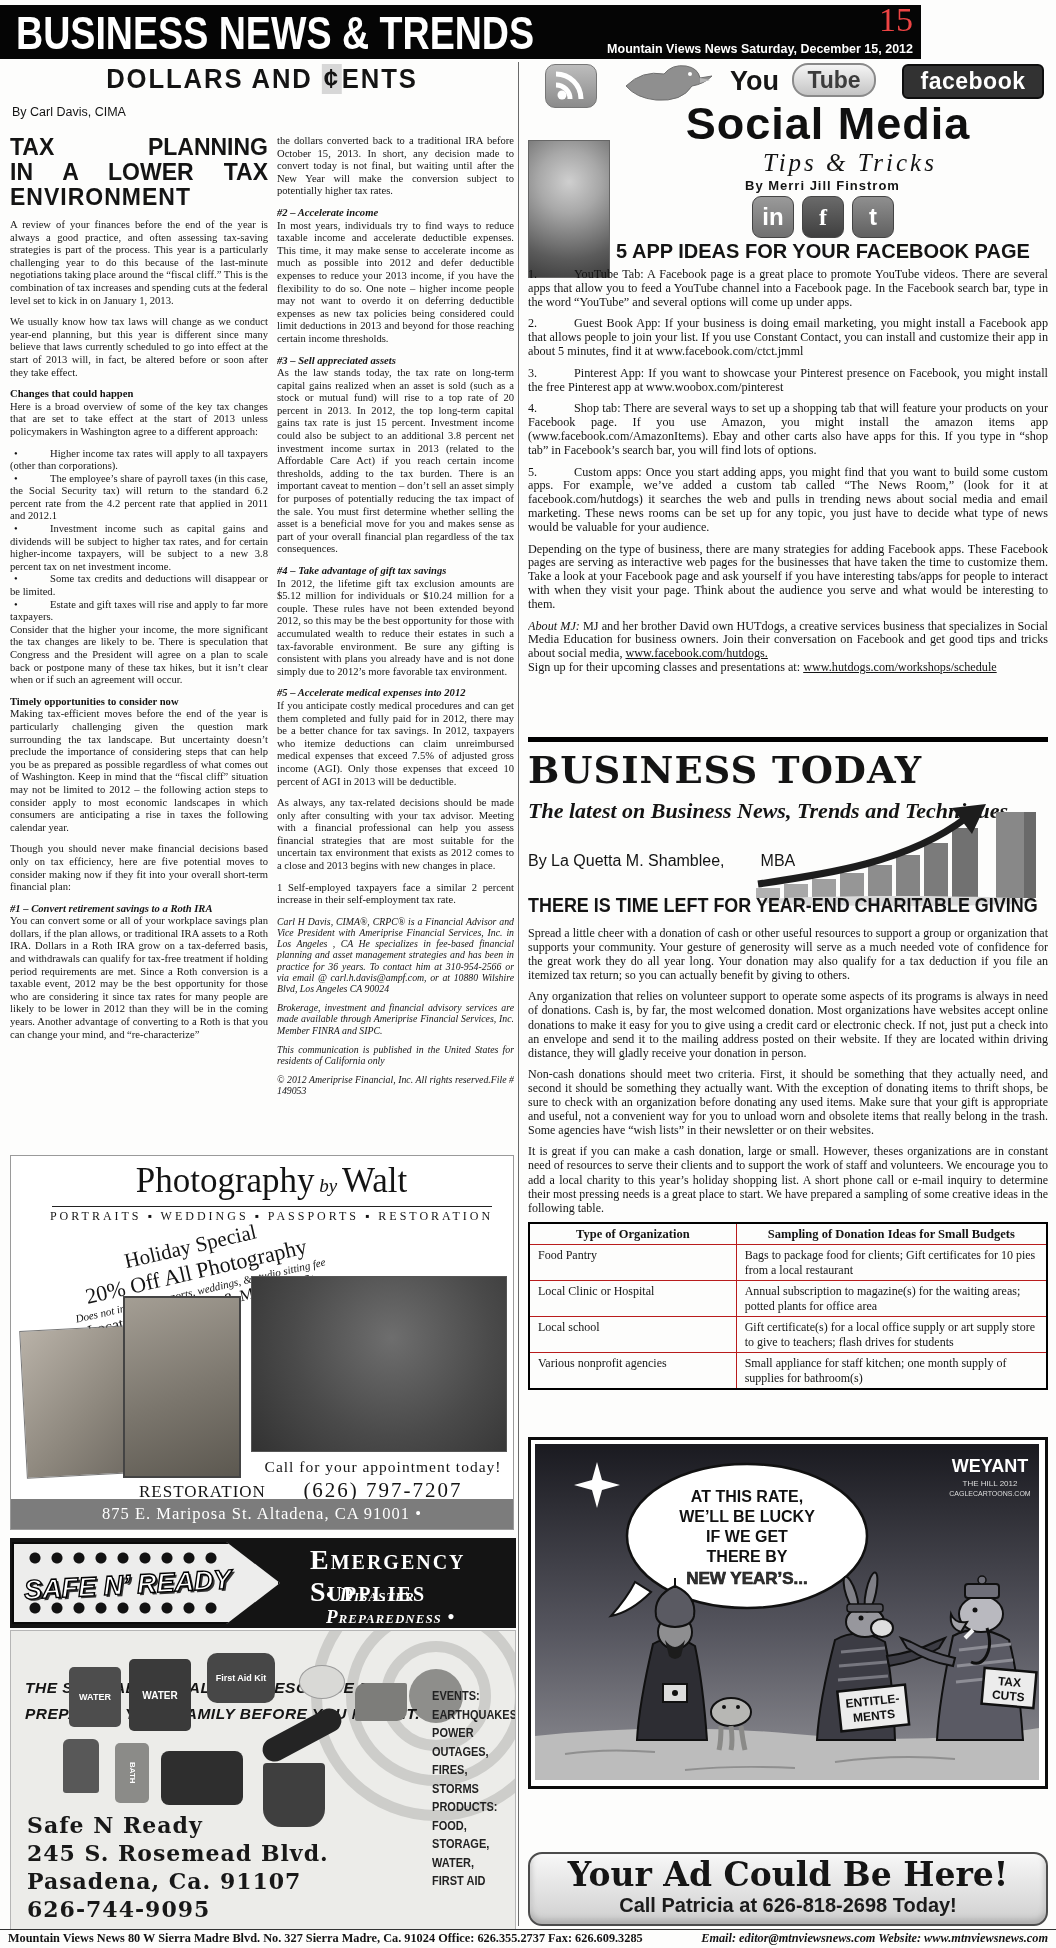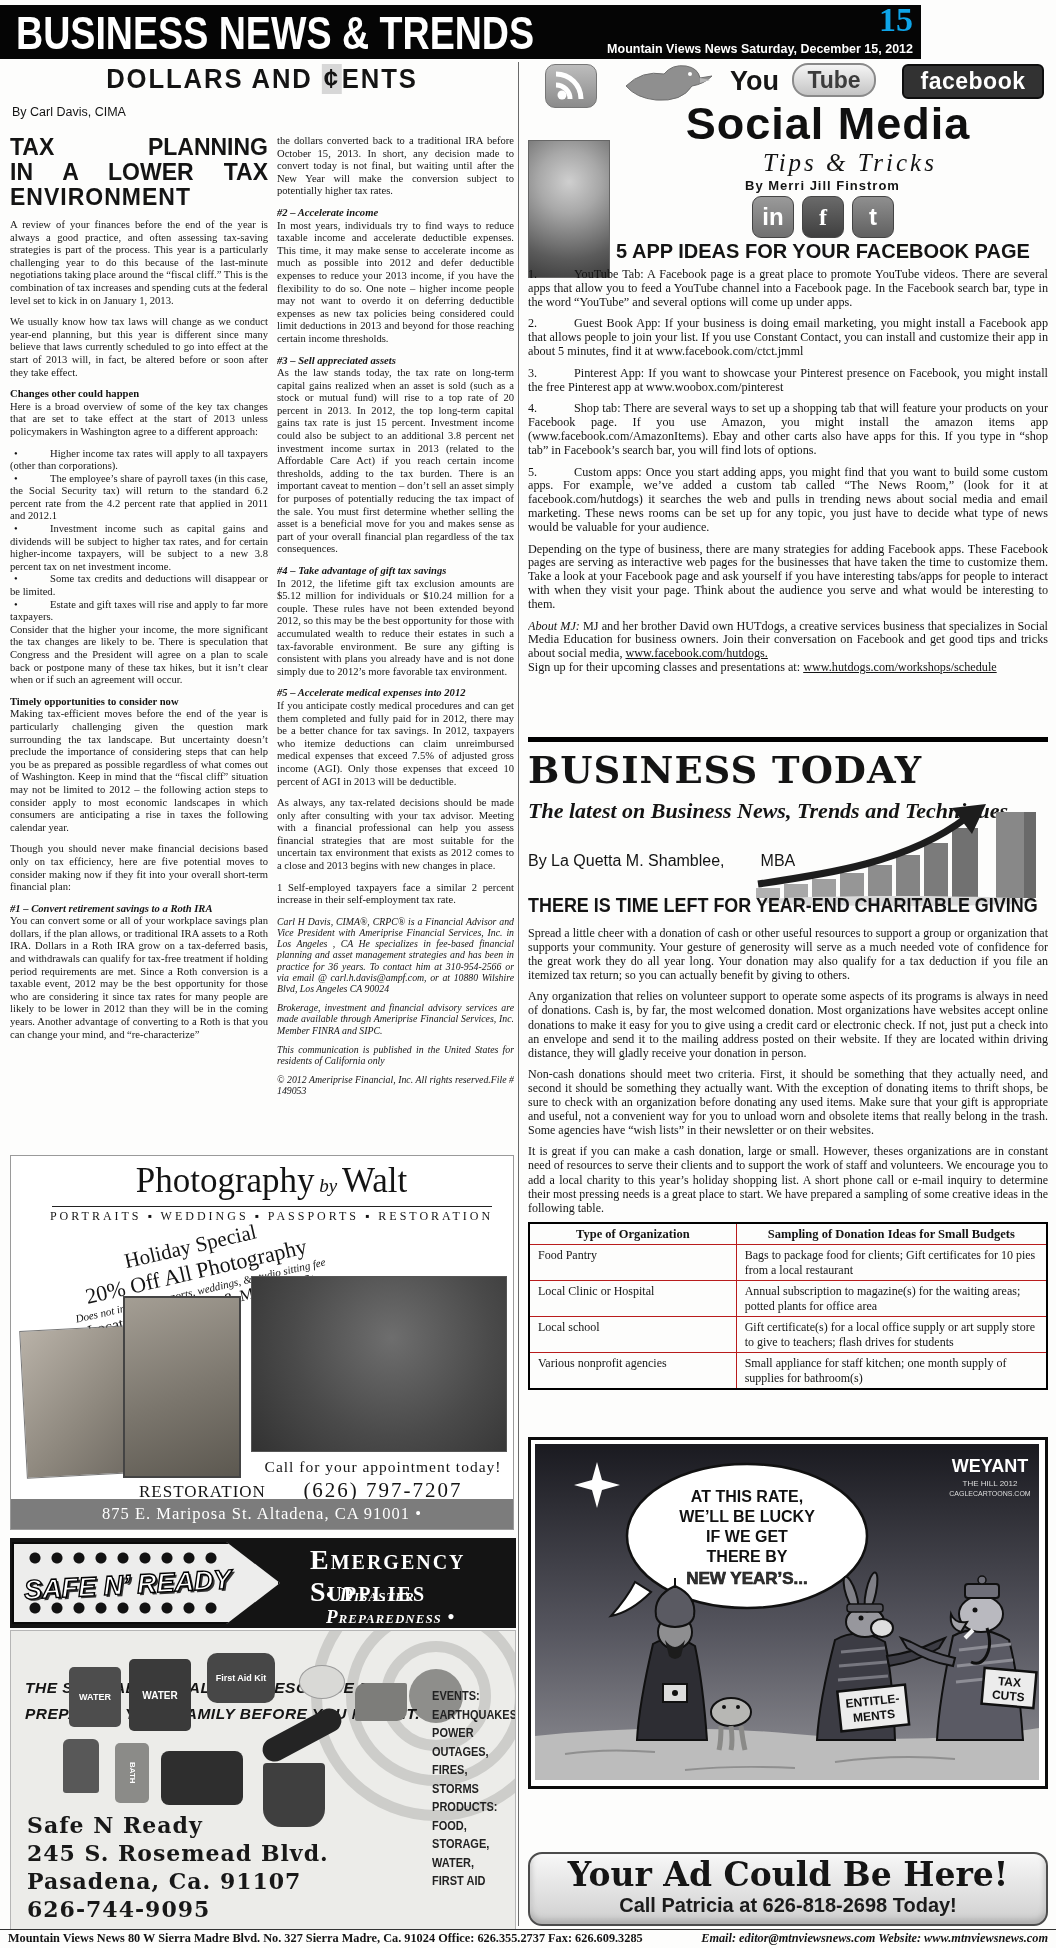--- a/index.html
+++ b/index.html
@@ -4,21 +4,21 @@
 <style>
   * { margin:0; padding:0; box-sizing:border-box; }
   html,body { background:#e9e9e7; }
   .page { position:relative; width:1056px; height:1948px; background:#fdfdfc; margin:0 auto;
           font-family:"Liberation Serif",serif; color:#141414; overflow:hidden; }
 
   
   .masthead { position:absolute; left:0; top:5px; width:921px; height:54px; background:#050505; }
   .mh-title { position:absolute; left:16px; top:0px; color:#fff; font-family:"Liberation Sans",sans-serif;
               font-weight:bold; font-size:47px; letter-spacing:0px; transform:scaleX(0.8); transform-origin:left center; white-space:nowrap; }
-  .mh-num { position:absolute; right:8px; top:-4px; color:#0ea5e9; font-family:"Liberation Serif",serif; font-weight:bold; font-size:34px; }
+  .mh-num { position:absolute; right:8px; top:-4px; color:#ef4444; font-family:"Liberation Serif",serif; font-weight:normal; font-size:34px; }
   .mh-edition { position:absolute; right:8px; bottom:3px; color:#fff; font-family:"Liberation Sans",sans-serif; font-weight:bold; font-size:12.5px; }
 
   .v-divider { position:absolute; left:518px; top:62px; width:1px; height:1864px; background:#6a6a6a; }
 
   
   .tax-section { position:absolute; left:10px; top:64px; width:504px; height:1088px; overflow:hidden; }
   .dc-title { text-align:center; font-family:"Liberation Sans",sans-serif; font-weight:bold; font-size:27px;
               letter-spacing:2px; transform:scaleX(0.95); }
   .cent { background:#d7d7d7; padding:0 2px; }
   .t-byline { margin:10px 0 16px 2px; font-family:"Liberation Sans",sans-serif; font-size:12.5px; }
@@ -176,21 +176,21 @@
     <div class="t-byline">By Carl Davis, CIMA</div>
     <div class="tax-cols">
       <div class="tax-col1">
         <div class="hl">
           <div class="hl-line">TAX PLANNING</div>
           <div class="hl-line">IN A LOWER TAX</div>
           <div class="hl-line last">ENVIRONMENT</div>
         </div>
         <p class="t-p">A review of your finances before the end of the year is always a good practice, and often assessing tax-saving strategies is part of the process. This year is a particularly challenging year to do this because of the last-minute negotiations taking place around the “fiscal cliff.” This is the combination of tax increases and spending cuts at the federal level set to kick in on January 1, 2013.</p>
         <p class="t-p">We usually know how tax laws will change as we conduct year-end planning, but this year is different since many believe that laws currently scheduled to go into effect at the start of 2013 will, in fact, be altered before or soon after they take effect.</p>
-        <p class="t-h">Changes other could happen</p>
+        <p class="t-h">Changes that could happen</p>
         <p class="t-p">Here is a broad overview of some of the key tax changes that are set to take effect at the start of 2013 unless policymakers in Washington agree to a different approach:</p>
         <p class="t-b"><span class="b-dot">•</span><span>Higher income tax rates will apply to all taxpayers (other than corporations).</span></p>
         <p class="t-b"><span class="b-dot">•</span><span>The employee’s share of payroll taxes (in this case, the Social Security tax) will return to the standard 6.2 percent rate from the 4.2 percent rate that applied in 2011 and 2012.1</span></p>
         <p class="t-b"><span class="b-dot">•</span><span>Investment income such as capital gains and dividends will be subject to higher tax rates, and for certain higher-income taxpayers, will be subject to a new 3.8 percent tax on net investment income.</span></p>
         <p class="t-b"><span class="b-dot">•</span><span>Some tax credits and deductions will disappear or be limited.</span></p>
         <p class="t-b t-p"><span class="b-dot">•</span><span>Estate and gift taxes will rise and apply to far more taxpayers.</span></p>
         <p class="t-p">Consider that the higher your income, the more significant the tax changes are likely to be. There is speculation that Congress and the President will agree on a plan to scale back or postpone many of these tax hikes, but it isn’t clear when or if such an agreement will occur.</p>
         <p class="t-h">Timely opportunities to consider now</p>
         <p class="t-p">Making tax-efficient moves before the end of the year is particularly challenging given the question mark surrounding the tax landscape. But uncertainty doesn’t preclude the importance of considering steps that can help you be as prepared as possible regardless of what comes out of Washington. Keep in mind that the “fiscal cliff” situation may not be limited to 2012 – the following action steps to consider apply to most economic landscapes in which consumers are anticipating a rise in taxes the following calendar year.</p>
         <p class="t-p">Though you should never make financial decisions based only on tax efficiency, here are five potential moves to consider making now if they fit into your overall short-term financial plan:</p>

